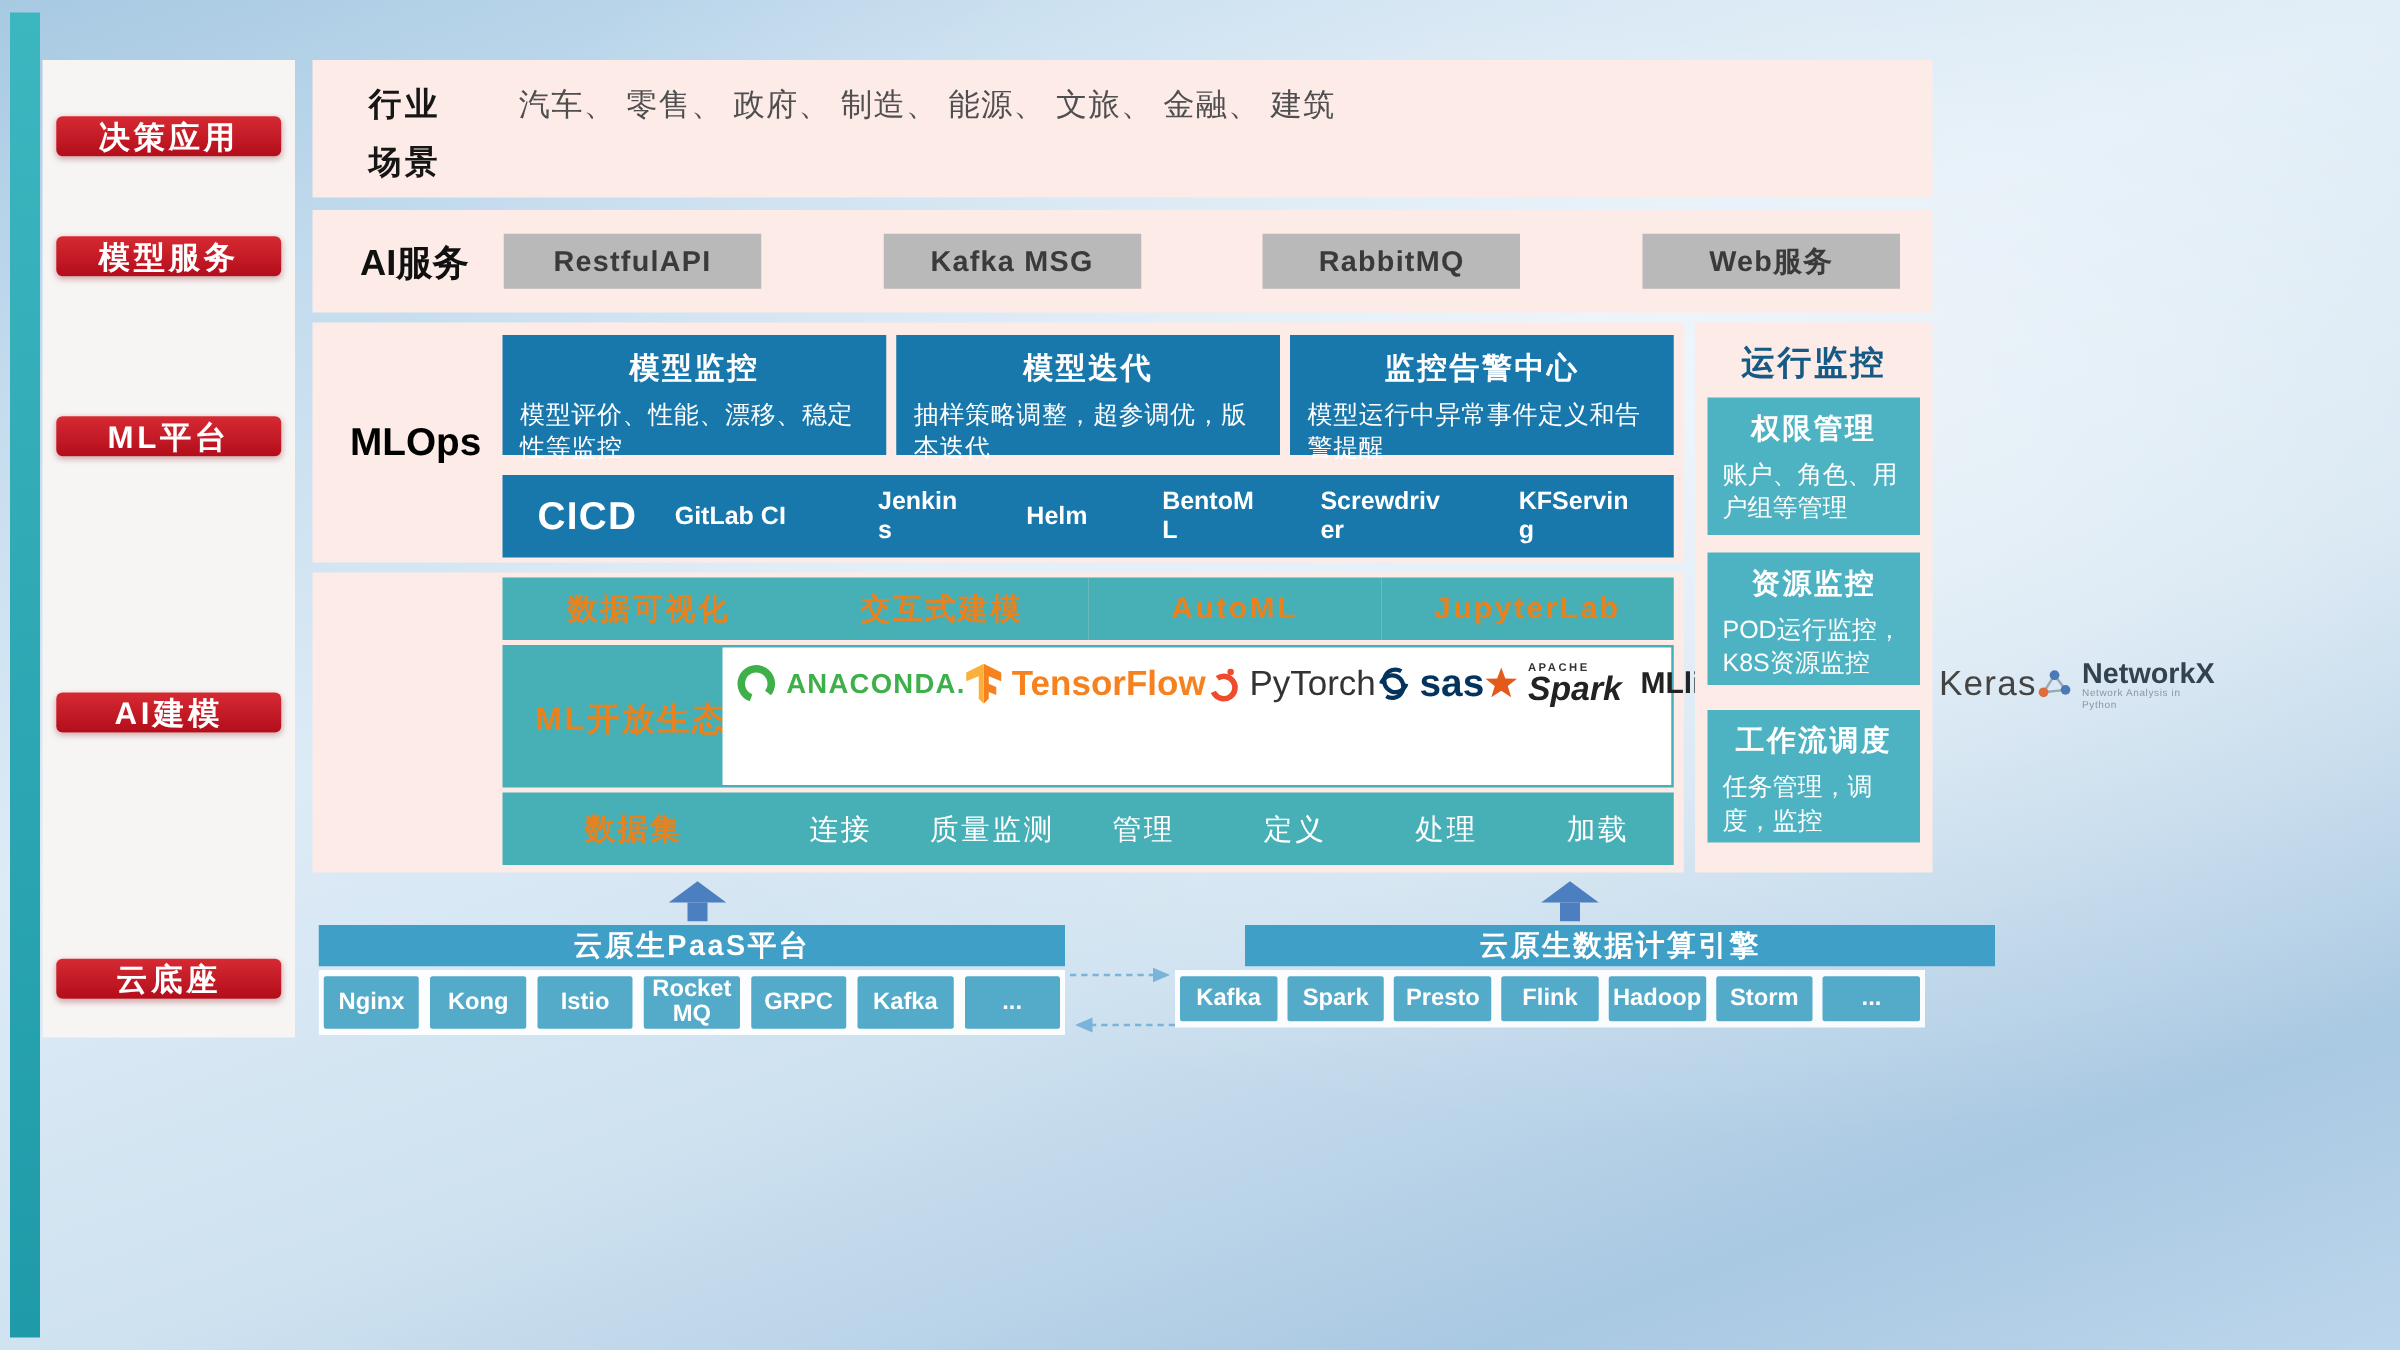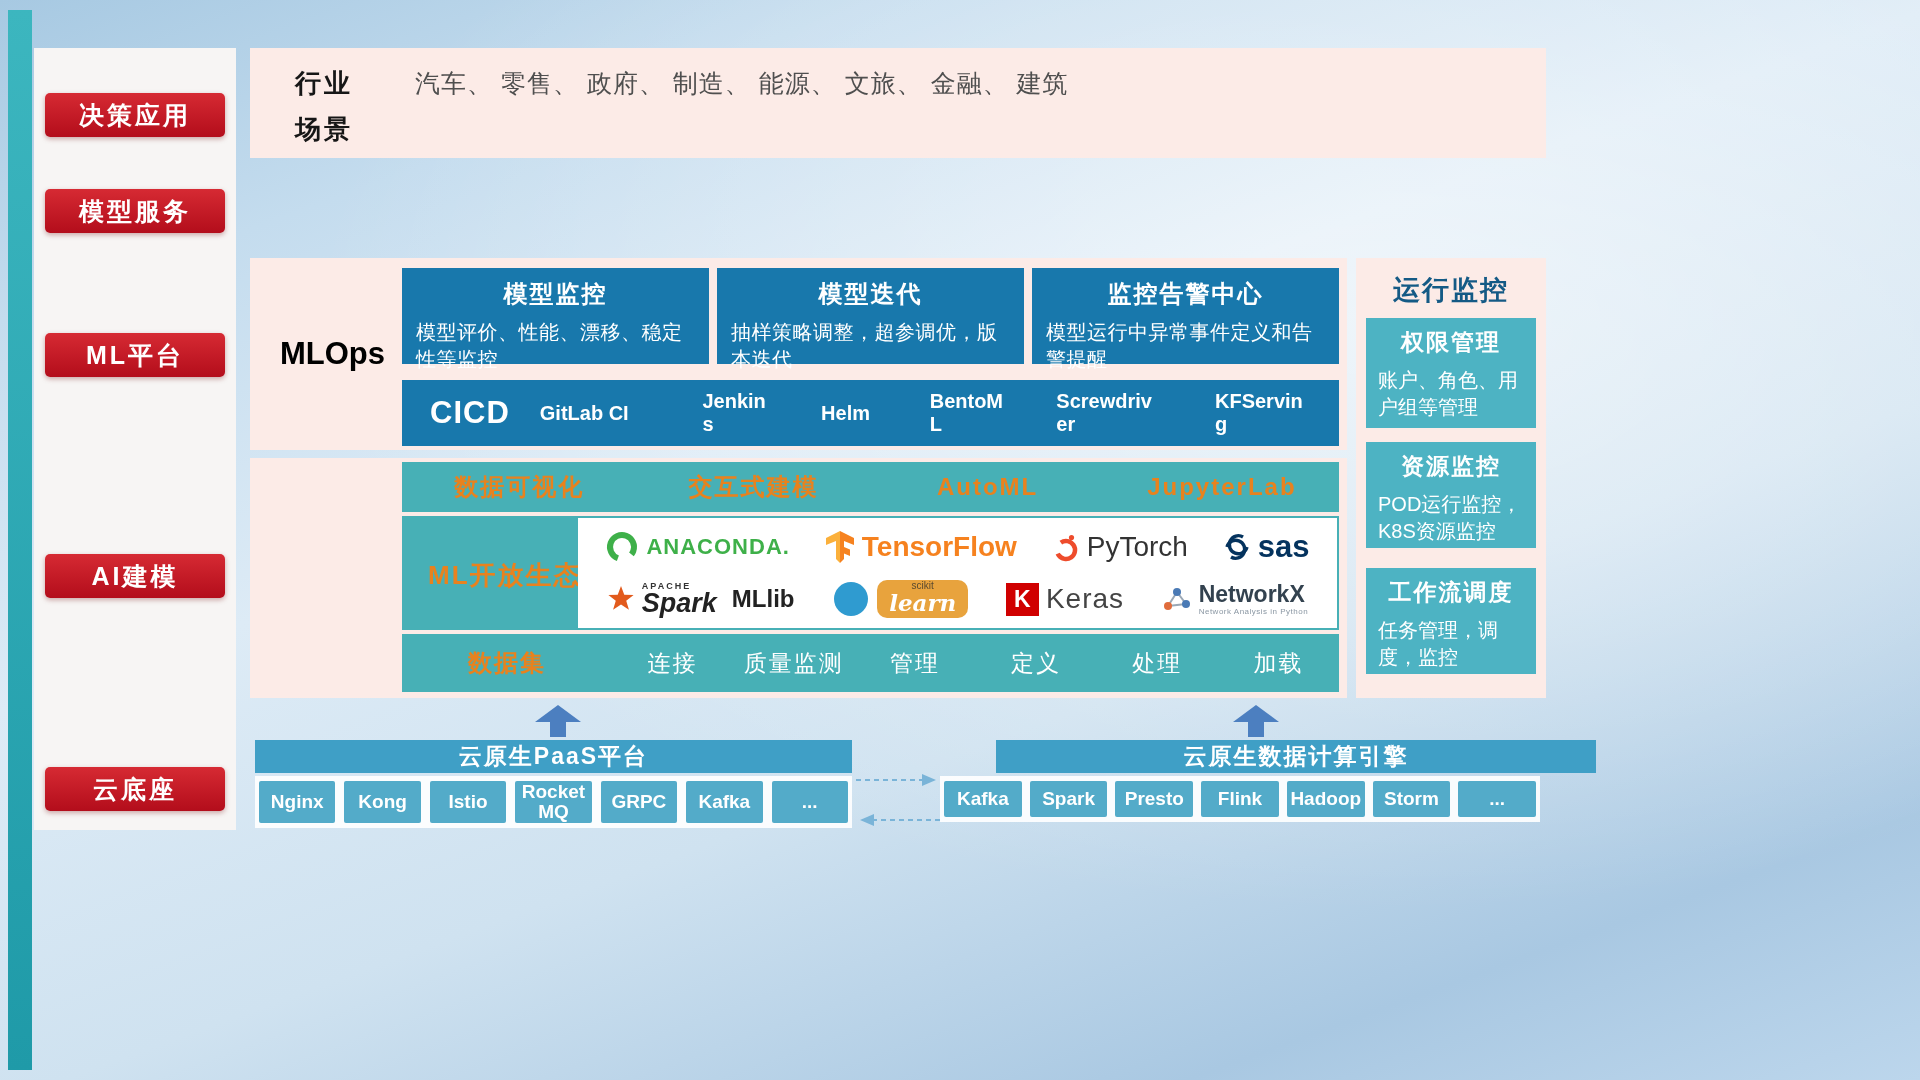--- a/index.html
+++ b/index.html
@@ -10,21 +10,21 @@
       radial-gradient(ellipse at 72% 30%, rgba(255,255,255,0.55), rgba(255,255,255,0) 55%),
       linear-gradient(160deg,#a7c9e2 0%,#c4dcee 18%,#ddebf6 40%,#cfe2f0 62%,#a9c8e2 85%,#bcd6ec 100%);
     overflow:hidden; position:relative;
   }
   .stage { position:absolute; inset:0; }
 
   
   .edge-strip { position:absolute; left:8px; top:10px; width:24px; height:1060px;
     background:linear-gradient(180deg,#3cb6bf,#1f9aa8); }
   .sidebar { position:absolute; left:34px; top:48px; width:202px; height:782px; background:#f7f5f4; }
-  .side-btn { position:absolute; left:45px; width:180px; height:44px;
+  .side-btn { position:absolute; left:45px; width:180px; height:32px;
     background:linear-gradient(180deg,#d62a33,#b30d1b); color:#fff; font-size:25px; font-weight:bold;
     display:flex; align-items:center; justify-content:center; border-radius:5px; letter-spacing:3px;
     box-shadow:0 2px 5px rgba(120,20,20,.35); }
 
   
   .band { position:absolute; background:#fcebe7; }
   .band1 { left:250px; top:48px; width:1296px; height:110px; }
   .band2 { left:250px; top:168px; width:1296px; height:82px; }
   .band3 { left:250px; top:258px; width:1097px; height:192px; }
   .band4 { left:250px; top:458px; width:1097px; height:240px; }
@@ -54,21 +54,21 @@
   .cicd-item { font-size:20px; font-weight:bold; line-height:1.15; word-break:break-all; }
 
   
   .mllab-label { position:absolute; left:16px; top:88px; font-size:29px; font-weight:bold; line-height:1.45; color:#000; letter-spacing:1px; }
   .tool-row { position:absolute; left:152px; top:4px; width:937px; height:50px; display:flex; }
   .tool-btn { flex:1; background:#47b0b6; color:#e8821e; font-size:24px; font-weight:bold;
     display:flex; align-items:center; justify-content:center; letter-spacing:2px; }
   .eco-block { position:absolute; left:152px; top:58px; width:937px; height:114px; background:#47b0b6; }
   .eco-label { position:absolute; left:26px; top:42px; font-size:26px; font-weight:bold; color:#e8821e; letter-spacing:2px; }
   .logo-panel { position:absolute; left:176px; top:2px; right:2px; bottom:2px; background:#fff;
-    display:flex; flex-direction:column; justify-content:space-around; padding:3px 10px; }
+    display:flex; flex-direction:row; justify-content:space-around; padding:3px 10px; }
   .logo-row { display:flex; align-items:center; justify-content:space-around; height:50%; }
   .logo { display:flex; align-items:center; gap:7px; }
   .anaconda-text { color:#3eb049; font-weight:bold; font-size:22px; letter-spacing:1px; }
   .tf-text { color:#f6821f; font-weight:bold; font-size:28px; }
   .pt-text { color:#333; font-size:28px; }
   .sas-text { color:#04335e; font-size:31px; font-weight:bold; }
   .apache-text { font-size:9px; letter-spacing:2px; color:#333; font-weight:bold; display:block; }
   .spark-text { font-size:27px; font-weight:bold; color:#222; font-style:italic; display:block; line-height:0.95; }
   .mllib-text { font-size:24px; font-weight:bold; color:#222; margin-left:8px; }
   .sk-badge { background:#e8a33d; border-radius:10px; padding:1px 12px 4px; display:inline-flex; flex-direction:column; align-items:center; line-height:1; }
@@ -124,20 +124,29 @@
   <div class="band band1">
     <div class="b1-row" style="top:18px">
       <span class="b1-label">行业</span>
       <span class="b1-text">汽车、 零售、 政府、 制造、 能源、 文旅、 金融、 建筑</span>
     </div>
     <div class="b1-row" style="top:64px">
       <span class="b1-label">场景</span>
     </div>
   </div>
 
+  <div class="band band2">
+    <span class="b2-label">AI服务</span>
+    <div class="b2-buttons">
+      <div class="gray-btn">RestfulAPI</div>
+      <div class="gray-btn">Kafka MSG</div>
+      <div class="gray-btn">RabbitMQ</div>
+      <div class="gray-btn">Web服务</div>
+    </div>
+  </div>
 
   <div class="band band3">
     <div class="mlops-label">MLOps</div>
     <div class="mlops-cards">
       <div class="blue-card">
         <div class="bc-title">模型监控</div>
         <div class="bc-desc">模型评价、性能、漂移、稳定性等监控</div>
       </div>
       <div class="blue-card">
         <div class="bc-title">模型迭代</div>

